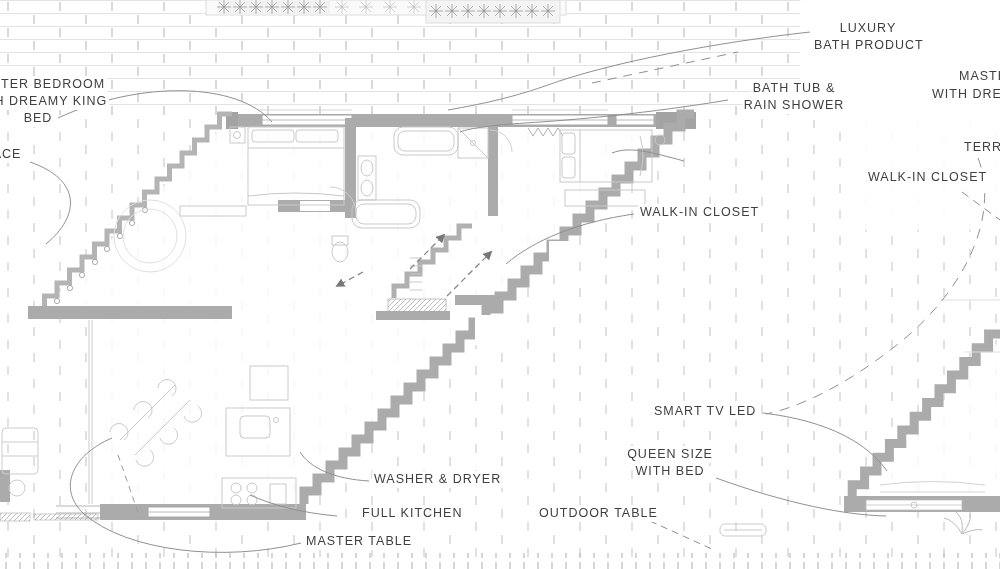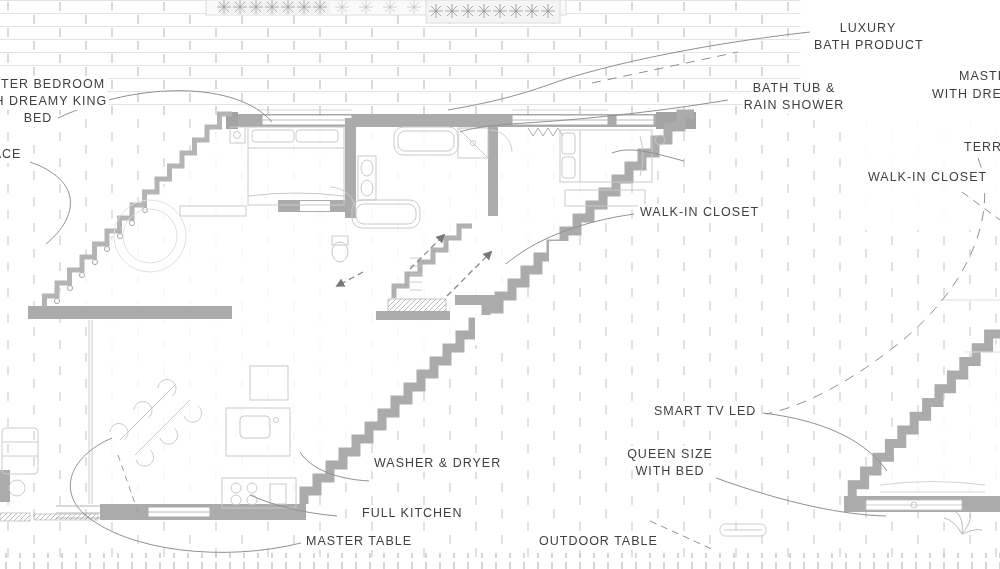--- a/index.html
+++ b/index.html
@@ -287,25 +287,25 @@
 
 <div class="lbl" style="left:652px;top:403px;text-align:right;">
   <span class="ln">SMART TV LED</span>
 </div>
 
 <div class="lbl c" style="left:620px;top:446px;width:100px;">
   <span class="ln">QUEEN SIZE</span><br>
   <span class="ln">WITH BED</span>
 </div>
 
-<div class="lbl" style="left:372px;top:455px;">
+<div class="lbl" style="left:372px;top:471px;">
   <span class="ln">WASHER &amp; DRYER</span>
 </div>
 
-<div class="lbl" style="left:537px;top:505px;margin-top:28px;">
+<div class="lbl" style="left:537px;top:505px;">
   <span class="ln">OUTDOOR TABLE</span>
 </div>
 
 <div class="lbl" style="left:360px;top:505px;">
   <span class="ln">FULL KITCHEN</span>
 </div>
 
 <div class="lbl" style="left:304px;top:533px;">
   <span class="ln">MASTER TABLE</span>
 </div>

